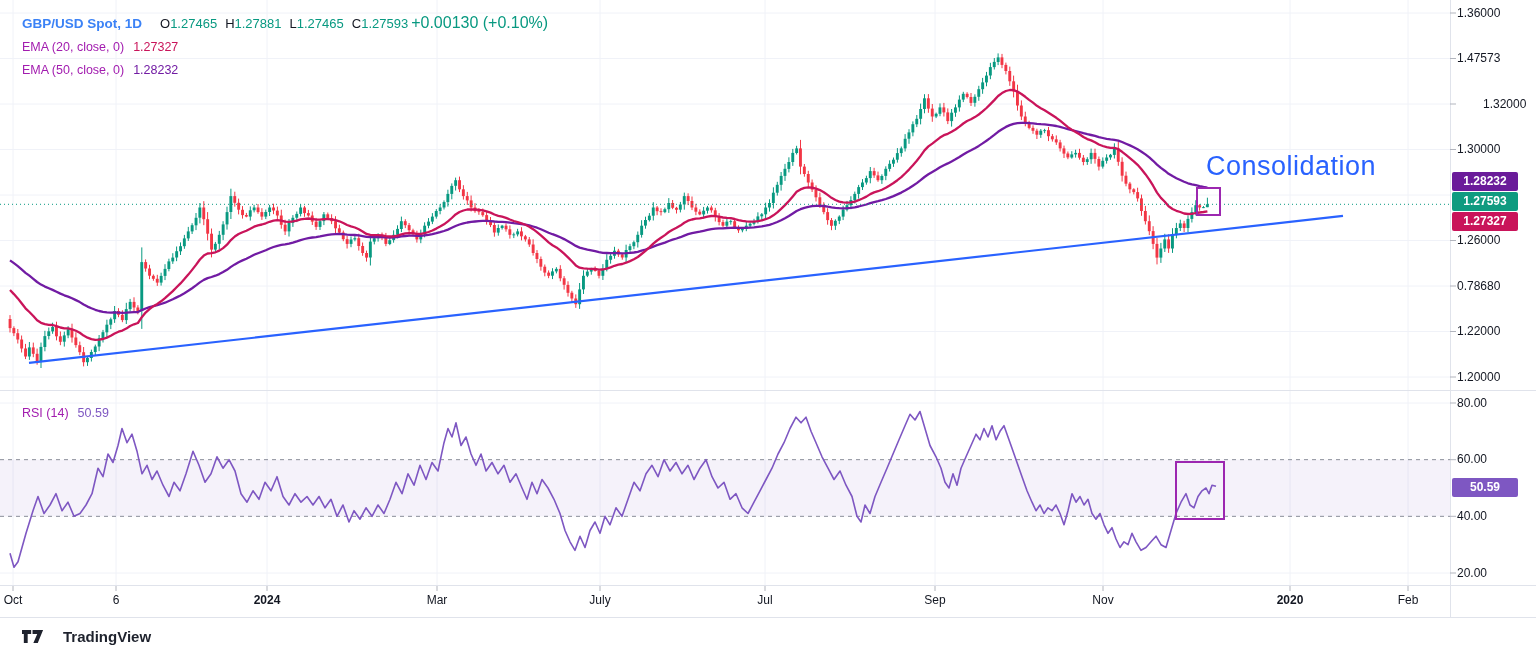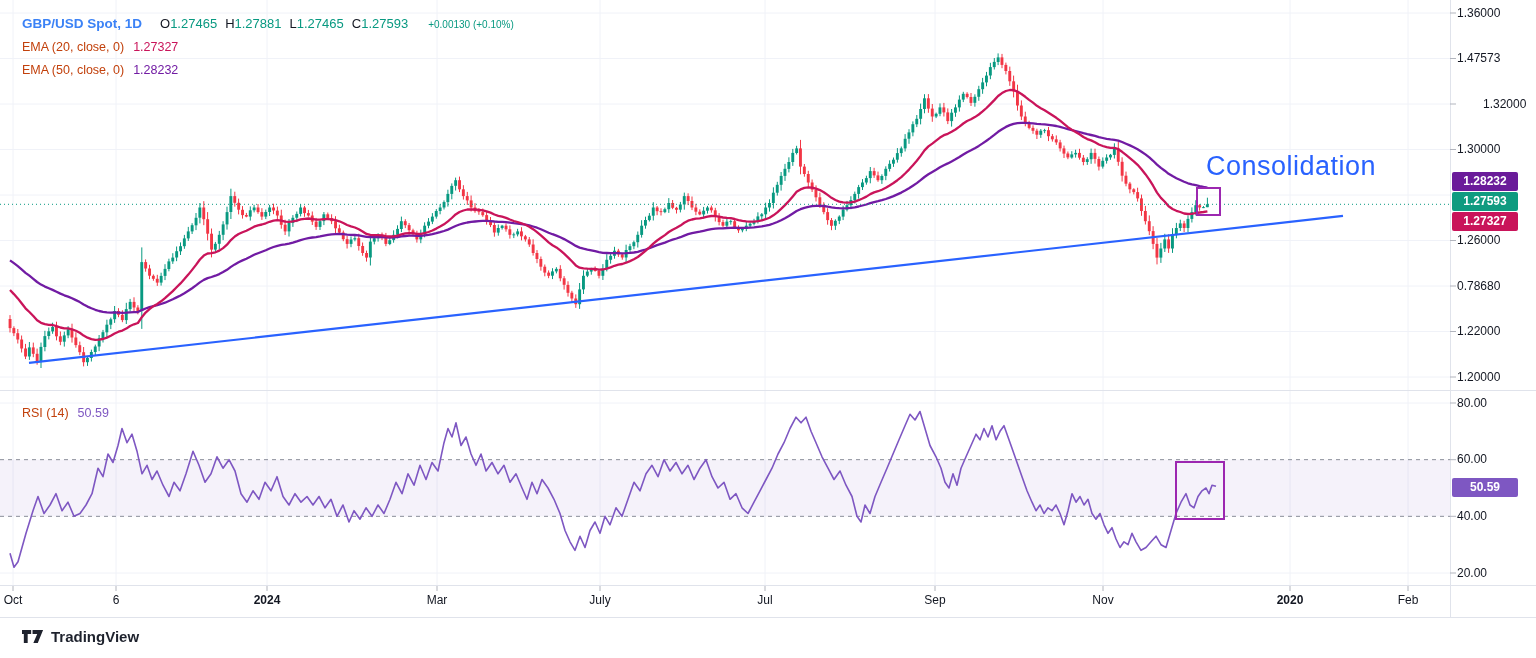--- a/index.html
+++ b/index.html
@@ -5,35 +5,35 @@
   html,body{margin:0;padding:0;background:#fff;}
   .stage{position:relative;width:1536px;height:658px;background:#ffffff;overflow:hidden;
          font-family:"Liberation Sans",sans-serif;-webkit-font-smoothing:antialiased;}
   #chart-svg{position:absolute;left:0;top:0;}
   .overlay{position:absolute;left:0;top:0;width:1536px;height:658px;pointer-events:none;}
   .legend{position:absolute;left:22px;top:11px;}
   .lrow{height:23px;line-height:23px;white-space:nowrap;}
   .sym{font-size:13.5px;font-weight:700;color:#3b82f6;margin-right:10px;}
   .k{font-size:13px;color:#131722;margin-left:8px;}
   .v{font-size:13px;}
-  .chg{font-size:10px;margin-left:20px;}
-  .lbl{font-size:12.5px;color:#c2410c;margin-right:9px;}
+  .chg{font-size:16px;margin-left:3px;}
+  .lbl{font-size:12.5px;color:#a21caf;margin-right:9px;}
   .val{font-size:12.5px;}
   .rsi-legend{position:absolute;left:22px;top:401px;height:22px;line-height:22px;white-space:nowrap;}
   .consolidation{position:absolute;left:1206px;top:151px;font-size:27px;letter-spacing:.5px;}
   .badge{position:absolute;left:1452px;width:66px;height:19px;border-radius:2px;color:#fff;
          font-size:12px;font-weight:700;text-align:center;line-height:19px;}
   .b-ema50{top:172px;}
   .b-price{top:192px;}
   .b-ema20{top:212px;}
   .b-rsi{top:478px;}
   .axis-label{position:absolute;font-size:12px;color:#131722;}
   .time-label{position:absolute;top:593px;width:70px;margin-left:-35px;text-align:center;
               font-size:12px;color:#131722;}
-  .logo{position:absolute;left:22px;top:628px;display:flex;align-items:center;gap:7px;}
+  .logo{position:absolute;left:22px;top:628px;display:flex;align-items:center;gap:19px;}
   .logo-text{font-size:15px;font-weight:600;color:#1e222d;}
 </style>
 </head>
 <body>
 
 <div class="stage">
 
   <svg id="chart-svg" width="1536" height="658">
       <line x1="13" y1="0" x2="13" y2="585" stroke="#f0f2f8" stroke-width="1"></line>
       <line x1="116" y1="0" x2="116" y2="585" stroke="#f0f2f8" stroke-width="1"></line>

